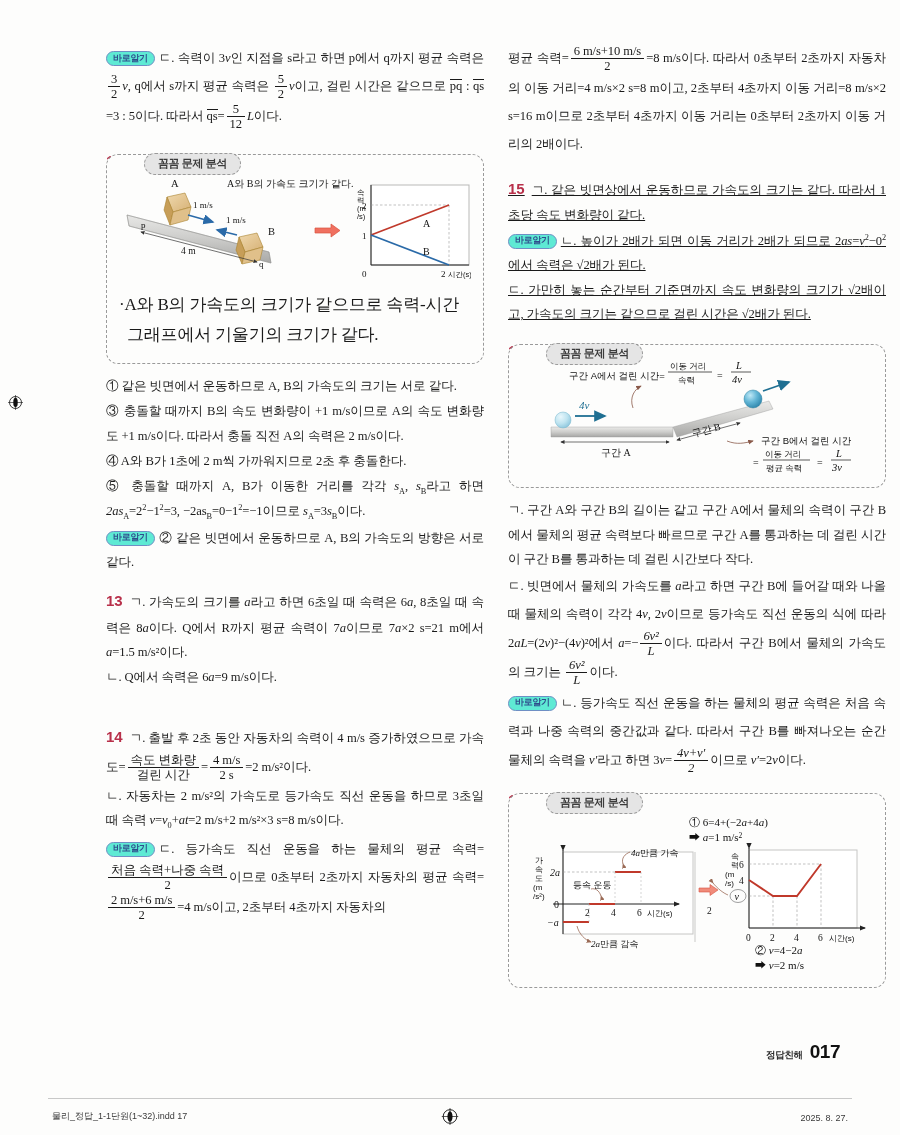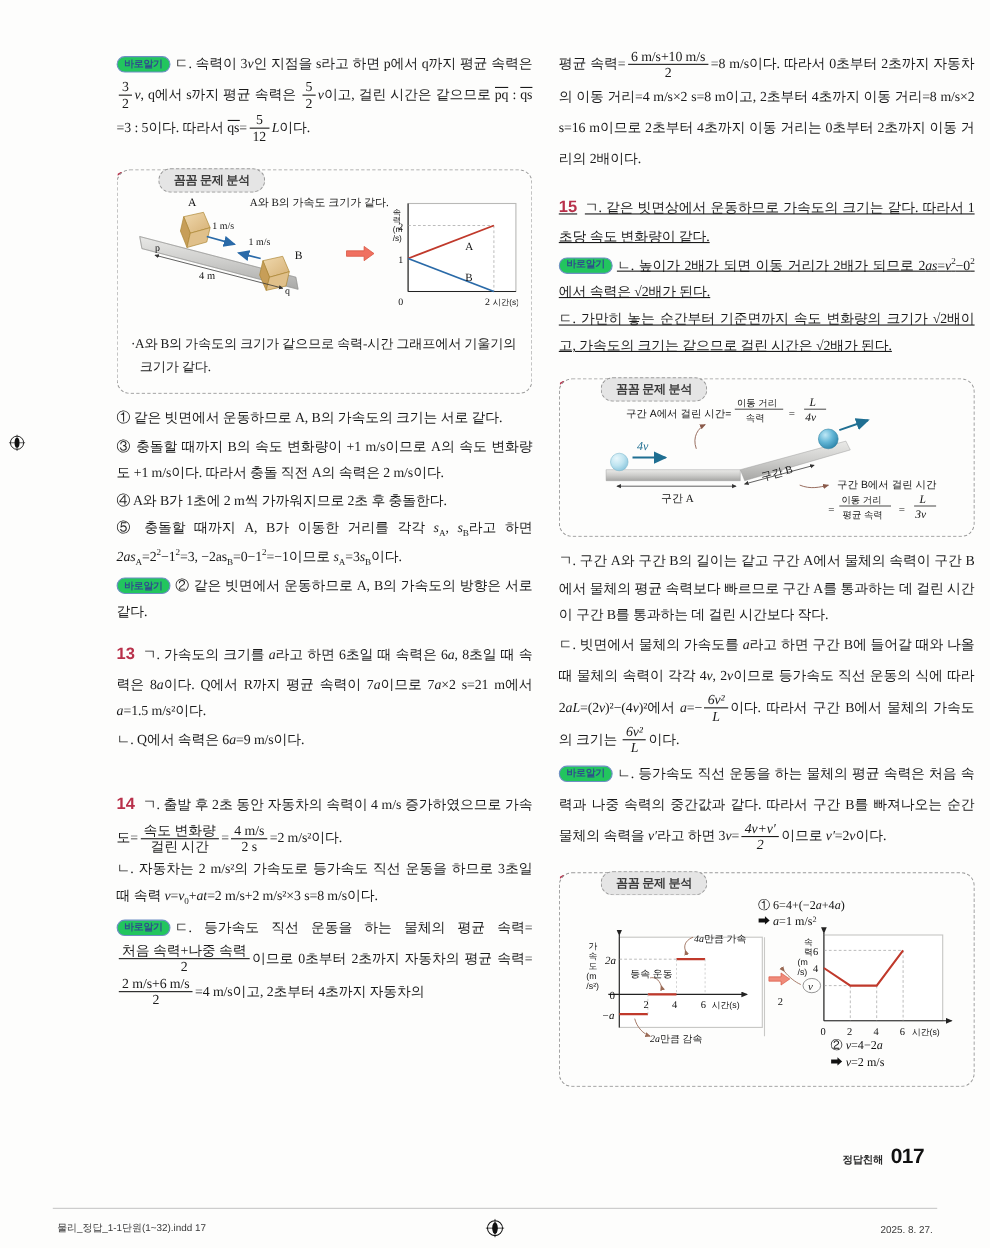--- a/index.html
+++ b/index.html
@@ -49,21 +49,21 @@
     margin-right: 7px;
     letter-spacing: 0;
   }
 
   
   .badge {
     display: inline-block;
     border: 1px solid #6f8fc4;
     border-radius: 9px;
     color: #2f4d8c;
-    background: #22c55e;
+    background: #5eead4;
     font-family: "Liberation Sans", sans-serif;
     font-size: 9px;
     font-weight: bold;
     padding: 0.5px 6px 1.5px 6px;
     line-height: 1.25;
     vertical-align: 1.5px;
     margin-right: 4px;
     letter-spacing: -0.3px;
   }
 
@@ -122,23 +122,23 @@
   }
   .analysis-body {
     border: 1px dashed #9a9a9a;
     border-radius: 12px;
     margin-top: 9px;
     padding: 16px 12px 12px 12px;
     background: #fdfdfc;
     position: relative;
   }
   .analysis-bullets {
-    font-size: 12px;
+    font-size: 17px;
     line-height: 1.78;
-    margin-top: 19px;
+    margin-top: 7px;
     letter-spacing: -0.2px;
   }
   .analysis-bullets p { margin: 0 0 1px 0; text-indent: -8px; padding-left: 8px; }
 
   
   .pagefoot {
     position: absolute;
     right: 60px;
     bottom: 72px;
     display: flex;

